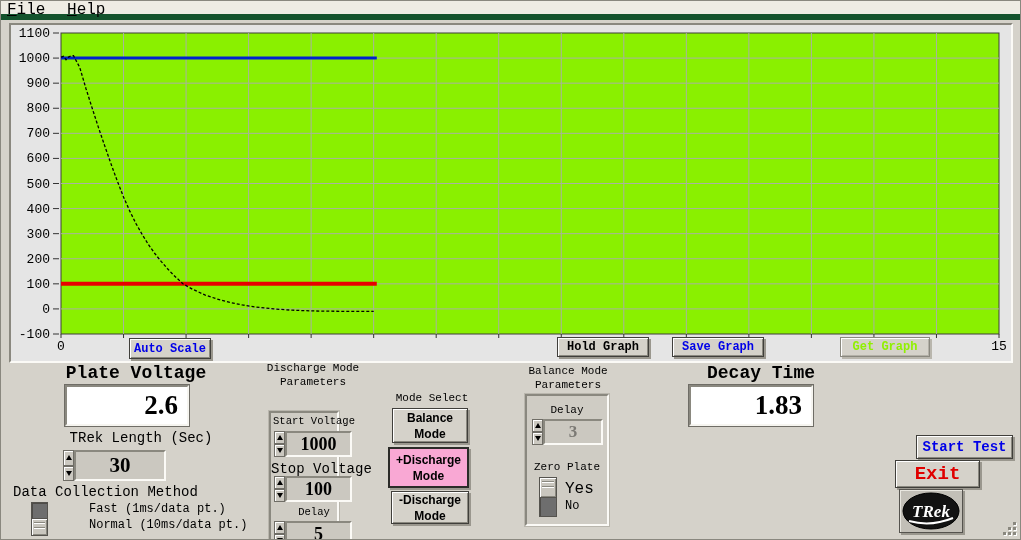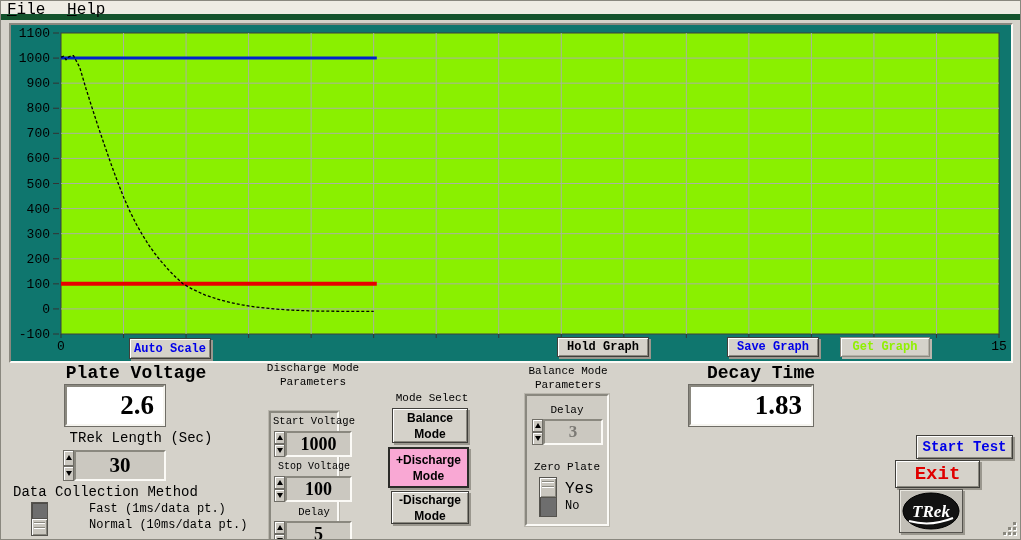--- a/index.html
+++ b/index.html
@@ -10,21 +10,21 @@
     border:1px solid #8A887F;
   }
   
   #menubar{
     position:absolute;left:0;top:0;width:100%;height:19px;background:#EFECE4;
     border-bottom:6px solid #14532d;font-size:16px;line-height:18px;
   }
   .menu-item{display:inline-block;padding:0 6px;cursor:default;}
   
   #chart-panel{
-    position:absolute;left:8px;top:22px;width:1004px;height:340px;background:#0f766e;
+    position:absolute;left:8px;top:22px;width:1004px;height:340px;background:#e5e5e5;
     border:2px solid;border-color:#8A887F #FBFAF6 #FBFAF6 #8A887F;
   }
   #chart-svg{position:absolute;left:0;top:0;}
   #chart-svg text{font-family:"Liberation Mono",monospace;font-size:13px;fill:#000;}
   
   .btn{
     position:absolute;background:#D5D2CA;border:1px solid #403F3B;
     box-shadow:inset 1px 1px 0 #FFFFFF,inset -1px -1px 0 #8A887F,2px 2px 0 #9A978E;
     font-family:"Liberation Mono",monospace;font-weight:bold;font-size:12px;
     display:flex;align-items:center;justify-content:center;cursor:pointer;padding:0;
@@ -173,26 +173,26 @@
         <text x="39" y="313" text-anchor="end">-100</text>
         <text x="50" y="325" text-anchor="middle">0</text>
         <text x="988" y="325" text-anchor="middle">15</text>
         <polyline points="50.0,33.1 365.8,33.1" fill="none" stroke="#0022CC" stroke-width="3"></polyline>
         <polyline points="50.0,258.8 365.8,258.8" fill="none" stroke="#E80000" stroke-width="4"></polyline>
         <polyline points="50.0,32.1 52.5,31.3 55.0,34.8 57.5,32.1 60.0,30.8 62.5,30.6 68.8,42.6 75.0,63.7 81.3,83.5 87.5,102.6 93.8,121.1 100.0,138.9 106.3,156.0 112.5,172.0 118.8,186.1 125.0,198.6 131.3,209.7 137.5,219.7 143.8,228.5 150.1,236.3 156.3,243.5 162.6,250.1 171.9,258.8 181.3,264.1 193.8,269.9 206.3,274.1 218.8,277.4 231.3,279.9 243.9,281.9 262.6,283.9 281.4,285.2 300.1,285.9 318.9,286.2 337.7,286.4 350.2,286.4 362.7,286.4" fill="none" stroke="#000000" stroke-width="1.3" stroke-dasharray="3 2"></polyline>
       </svg>
 
     <button class="btn btn-blue" style="left:118px;top:313px;width:82px;height:21px;">Auto Scale</button>
     <button class="btn" style="left:546px;top:312px;width:92px;height:20px;">Hold Graph</button>
-    <button class="btn btn-blue" style="left:716px;top:312px;width:92px;height:20px;">Save Graph</button>
+    <button class="btn btn-blue" style="left:661px;top:312px;width:92px;height:20px;">Save Graph</button>
     <button class="btn btn-disabled" style="left:829px;top:312px;width:90px;height:20px;">Get Graph</button>
   </div>
 
   <div class="big-title" style="left:35px;top:362px;width:200px;">Plate Voltage</div>
-  <div class="value-box" style="left:64px;top:384px;width:100px;height:41px;">2.6</div>
+  <div class="value-box" style="left:64px;top:384px;width:124px;height:41px;">2.6</div>
 
   <div class="small-label" style="left:40px;top:429px;width:200px;">TRek Length (Sec)</div>
   <div class="spin-col" style="left:62px;top:449px;height:31px;">
     <div class="spin-btn">
         <div class="tri-up"></div>
       </div>
     <div class="spin-btn">
         <div class="tri-down"></div>
       </div>
   </div>
@@ -214,21 +214,21 @@
     <div class="tiny-label" style="left:0;top:2px;width:86px;font-size:10.5px;">Start Voltage</div>
     <div class="spin-col" style="left:3px;top:18px;height:26px;">
       <div class="spin-btn">
           <div class="tri-up"></div>
         </div>
       <div class="spin-btn">
           <div class="tri-down"></div>
         </div>
     </div>
     <div class="spin-field" style="left:14px;top:18px;width:67px;height:26px;font-size:18px;">1000</div>
-    <div class="tiny-label" style="left:0;top:48px;width:86px;font-size:10px;">Stop Voltage</div>
+    <div class="tiny-label" style="left:0;top:48px;width:86px;font-size:14px;">Stop Voltage</div>
     <div class="spin-col" style="left:3px;top:63px;height:26px;">
       <div class="spin-btn">
           <div class="tri-up"></div>
         </div>
       <div class="spin-btn">
           <div class="tri-down"></div>
         </div>
     </div>
     <div class="spin-field" style="left:14px;top:63px;width:67px;height:26px;font-size:18px;">100</div>
     <div class="tiny-label" style="left:0;top:93px;width:86px;font-size:10.5px;">Delay</div>

